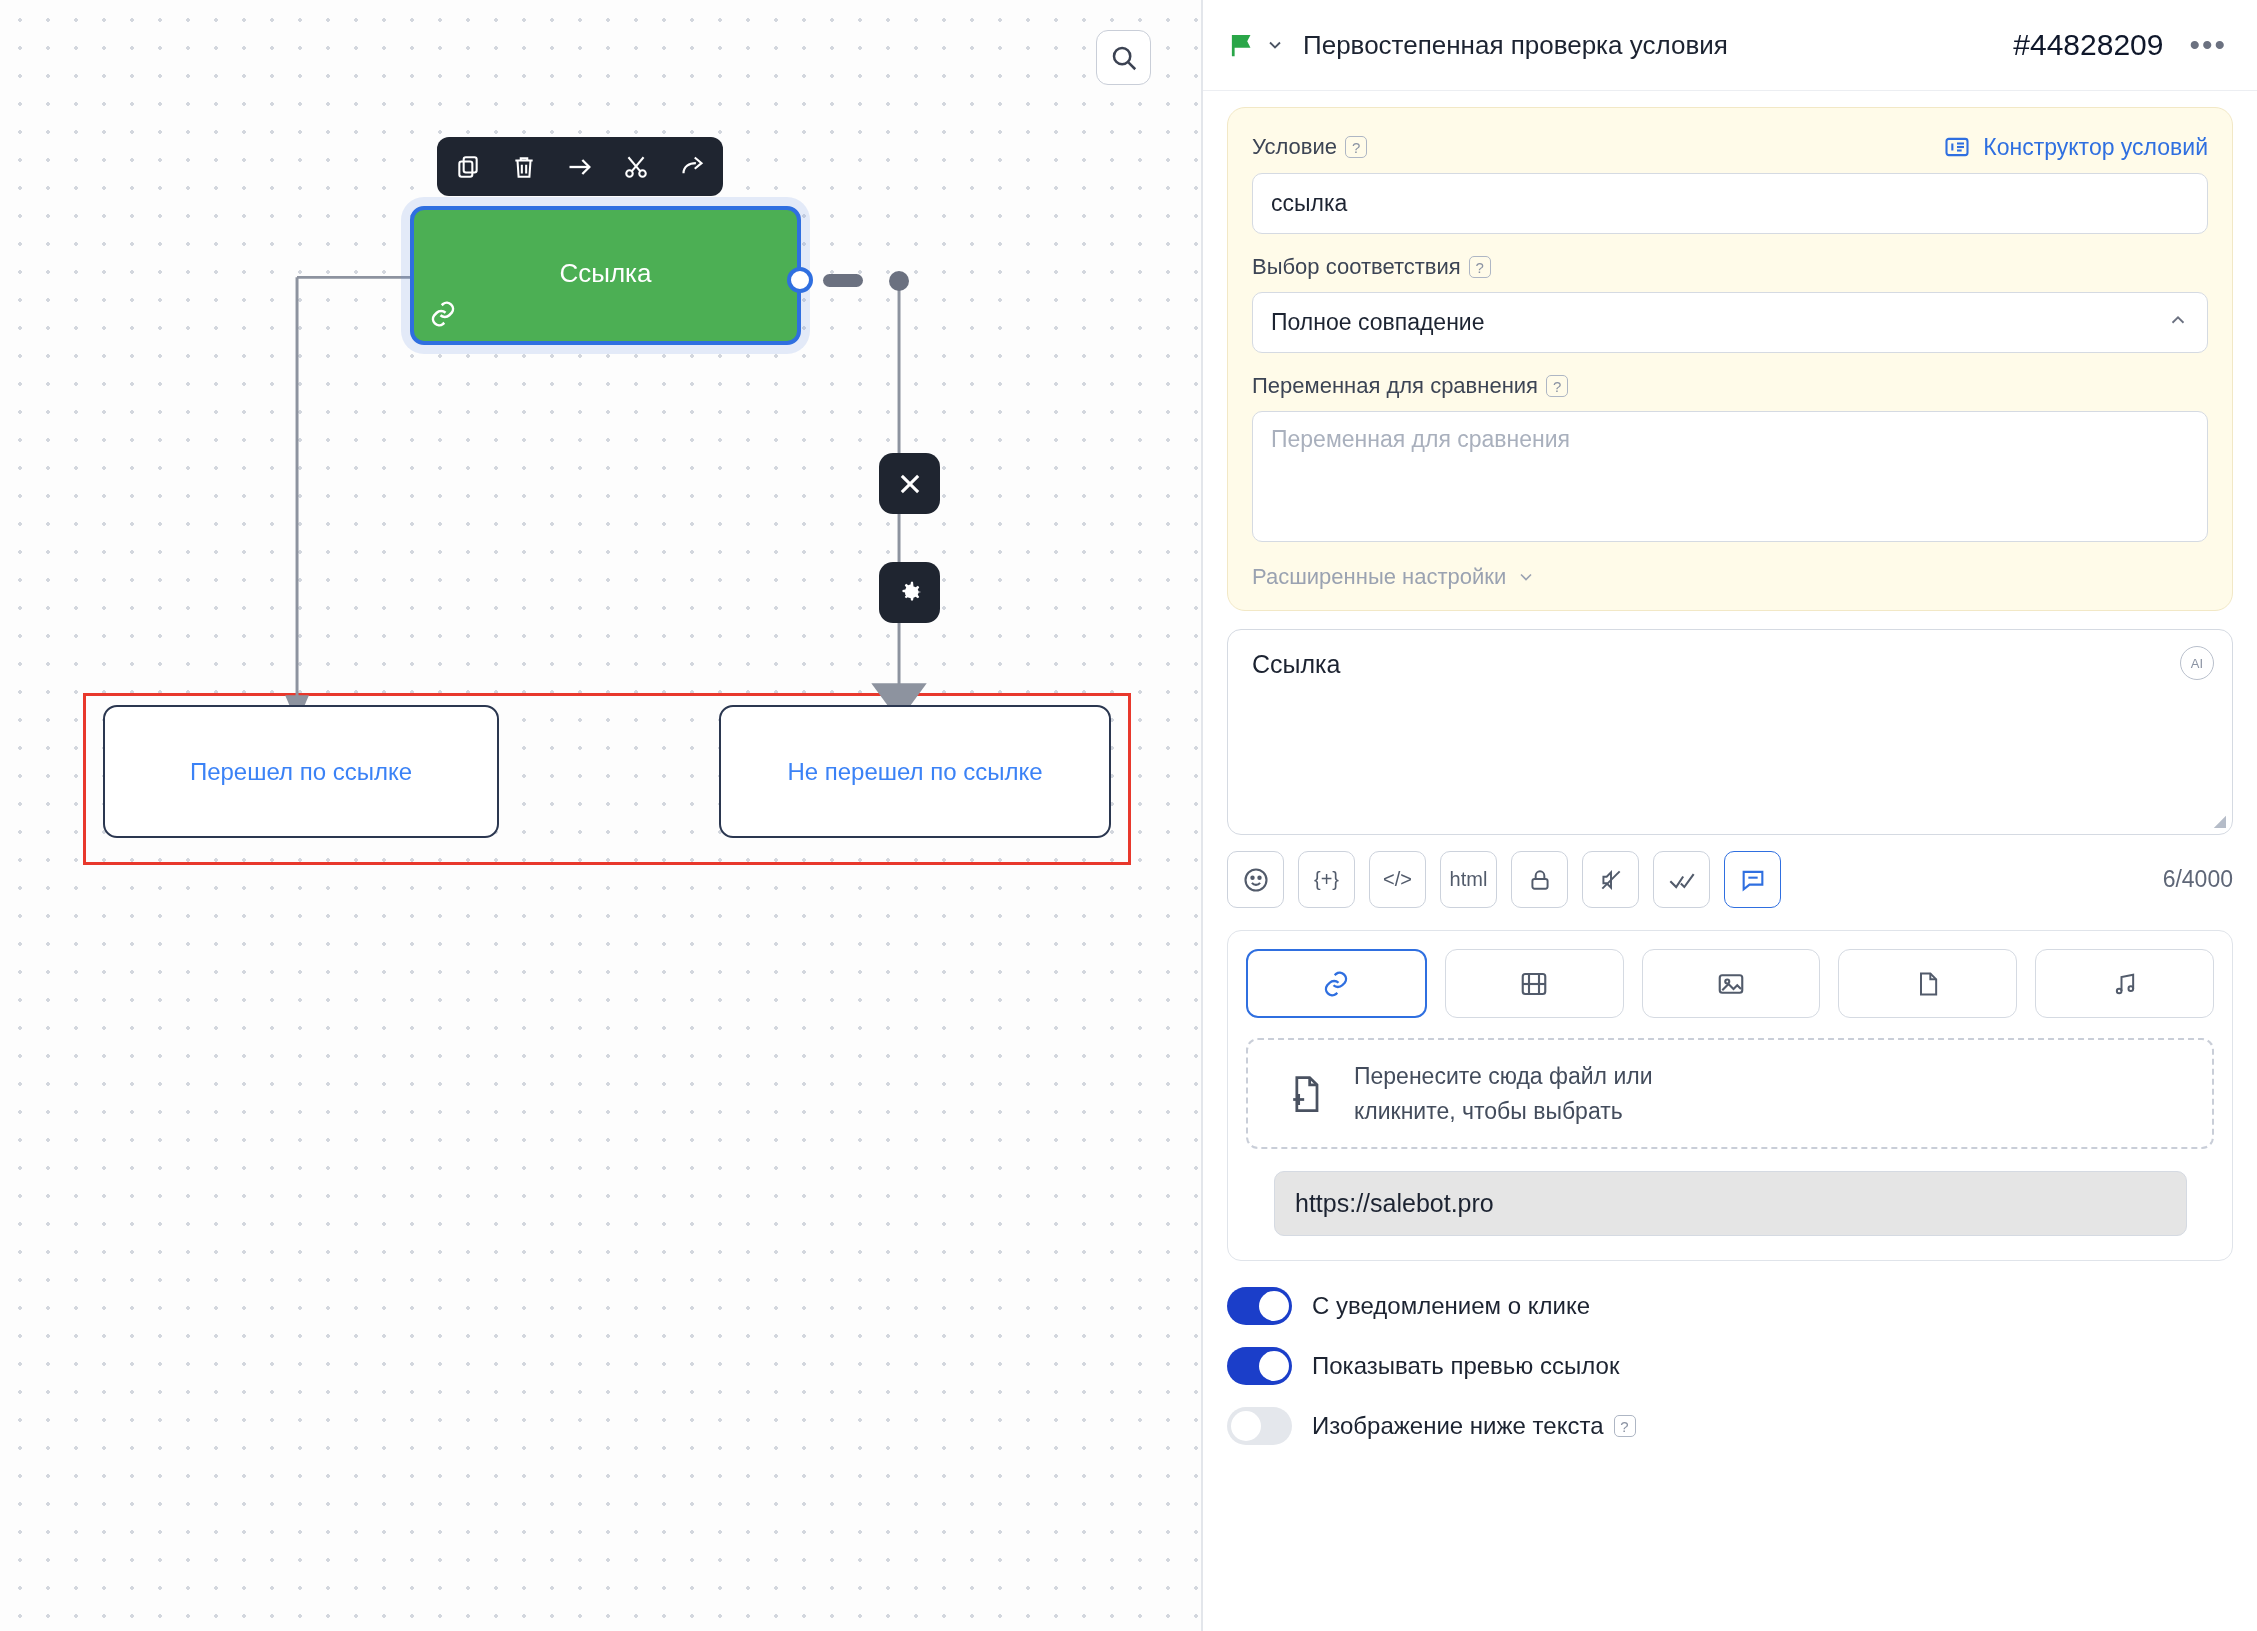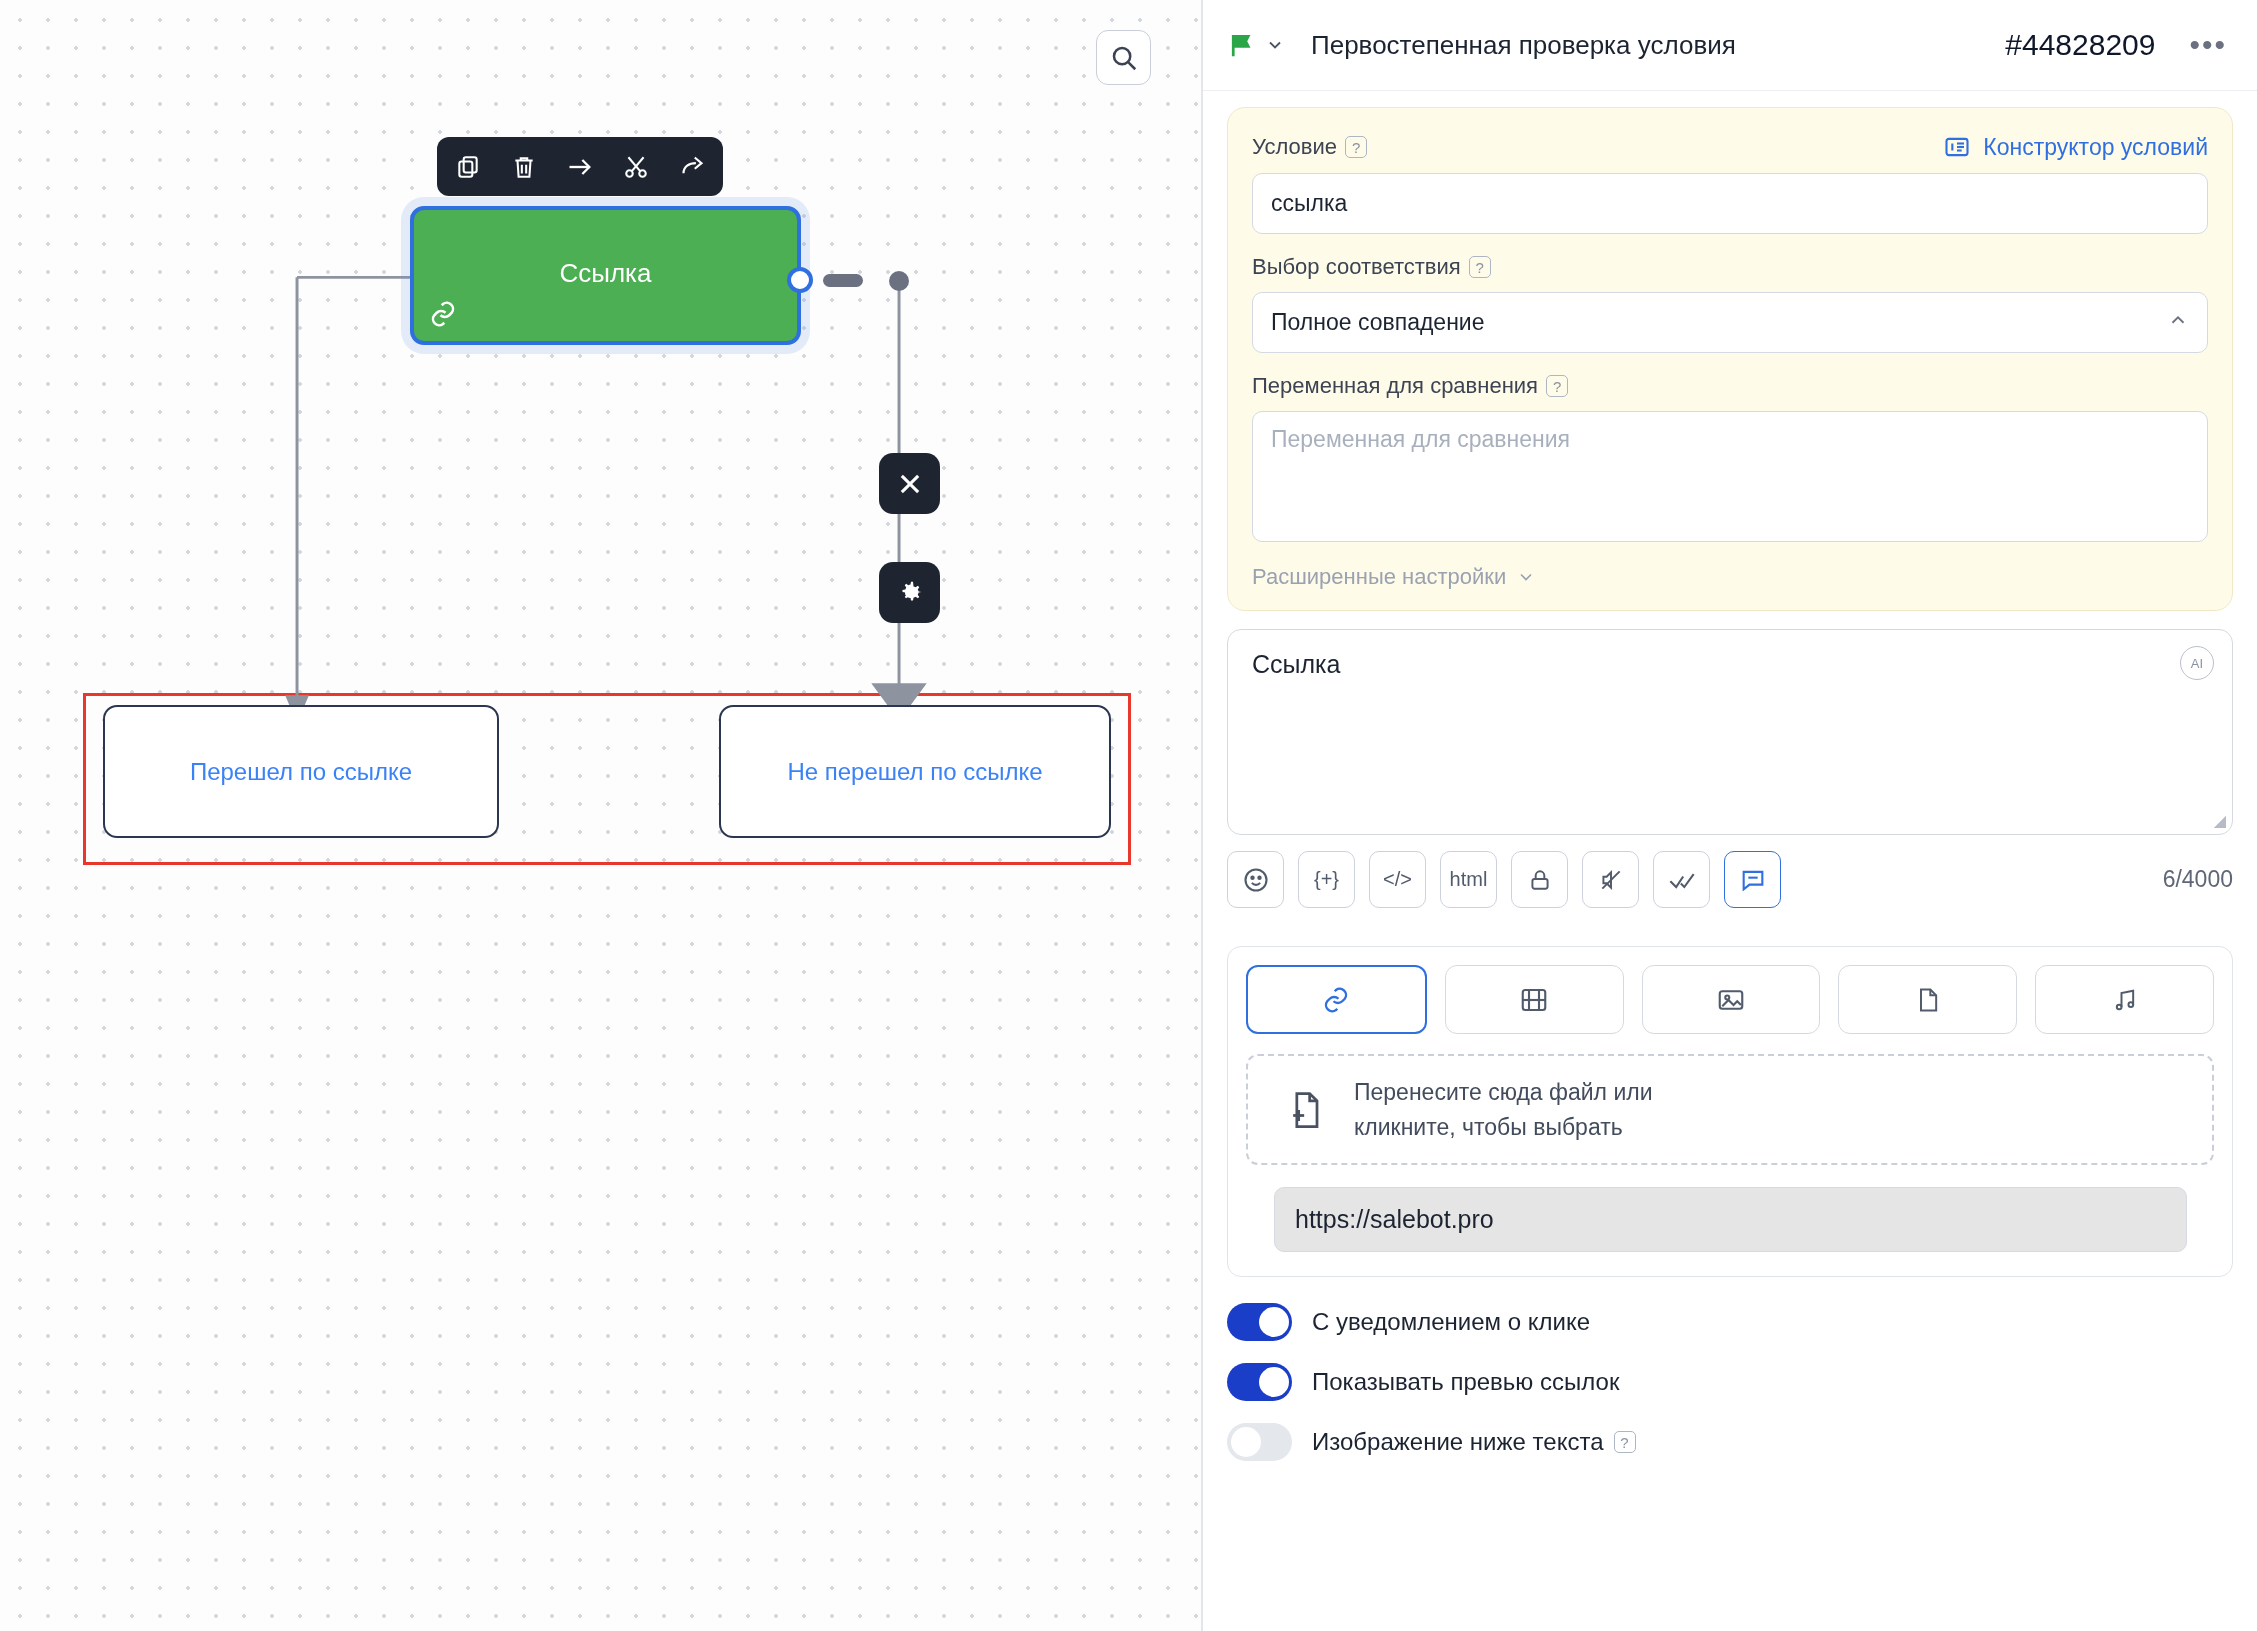--- a/index.html
+++ b/index.html
@@ -160,21 +160,21 @@
     display: flex;
     flex-direction: column;
     overflow: hidden;
   }
 
   .panel-header {
     height: 91px;
     display: flex;
     align-items: center;
     padding: 0 30px 0 24px;
-    gap: 12px;
+    gap: 4px;
     border-bottom: 1px solid #eceef2;
     flex: none;
   }
   .flag-wrap { display: flex; align-items: center; gap: 8px; cursor: pointer; }
   .panel-title {
     font-size: 26px;
     color: #1c2331;
     margin-left: 14px;
     white-space: nowrap;
   }
@@ -326,21 +326,21 @@
     color: #2f6fe0;
   }
   .tool-btn .htmltxt { font-size: 20px; color: #525b6b; }
   .counter {
     margin-left: auto;
     font-size: 23px;
     color: #5e6677;
   }
 
   .attach-card {
-    margin-top: 38px;
+    margin-top: 22px;
     border: 1.5px solid #e0e4ea;
     border-radius: 14px;
     padding: 18px;
   }
   .attach-tabs {
     display: flex;
     gap: 18px;
   }
   .attach-tab {
     flex: 1 1 0;

